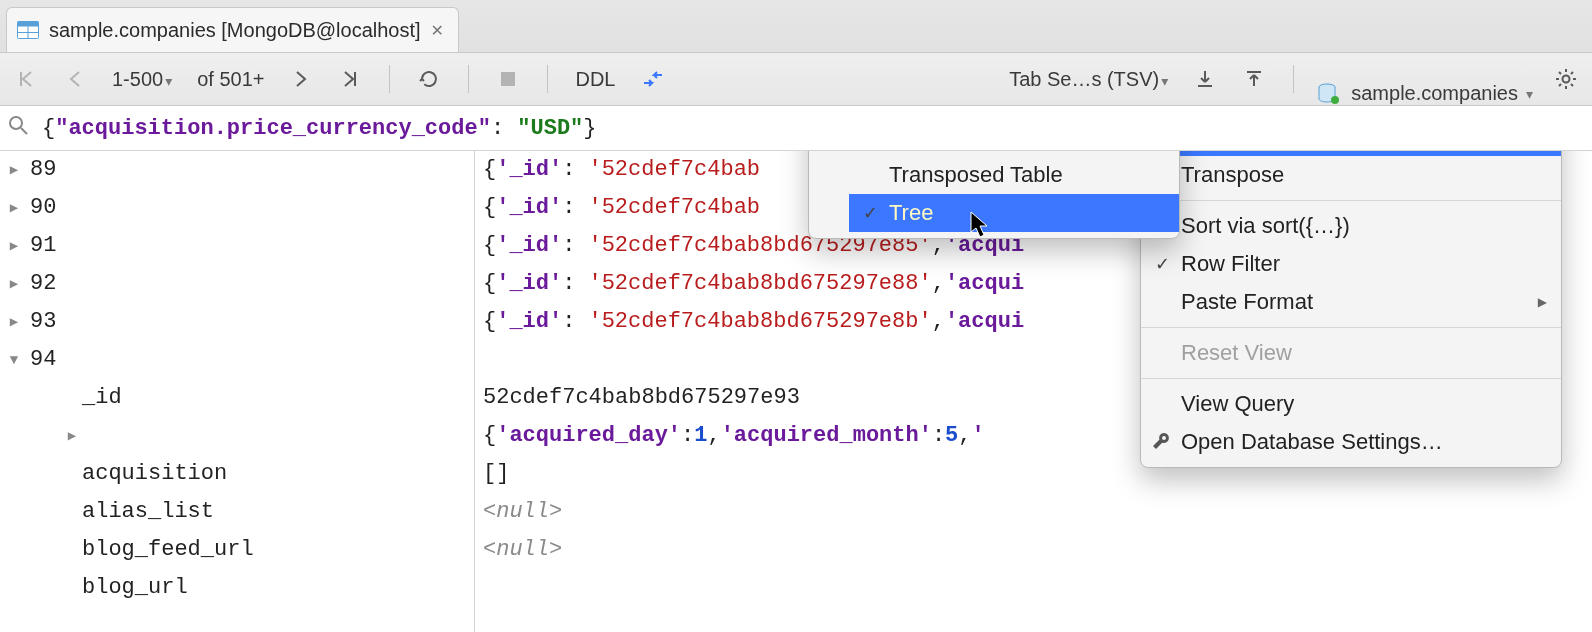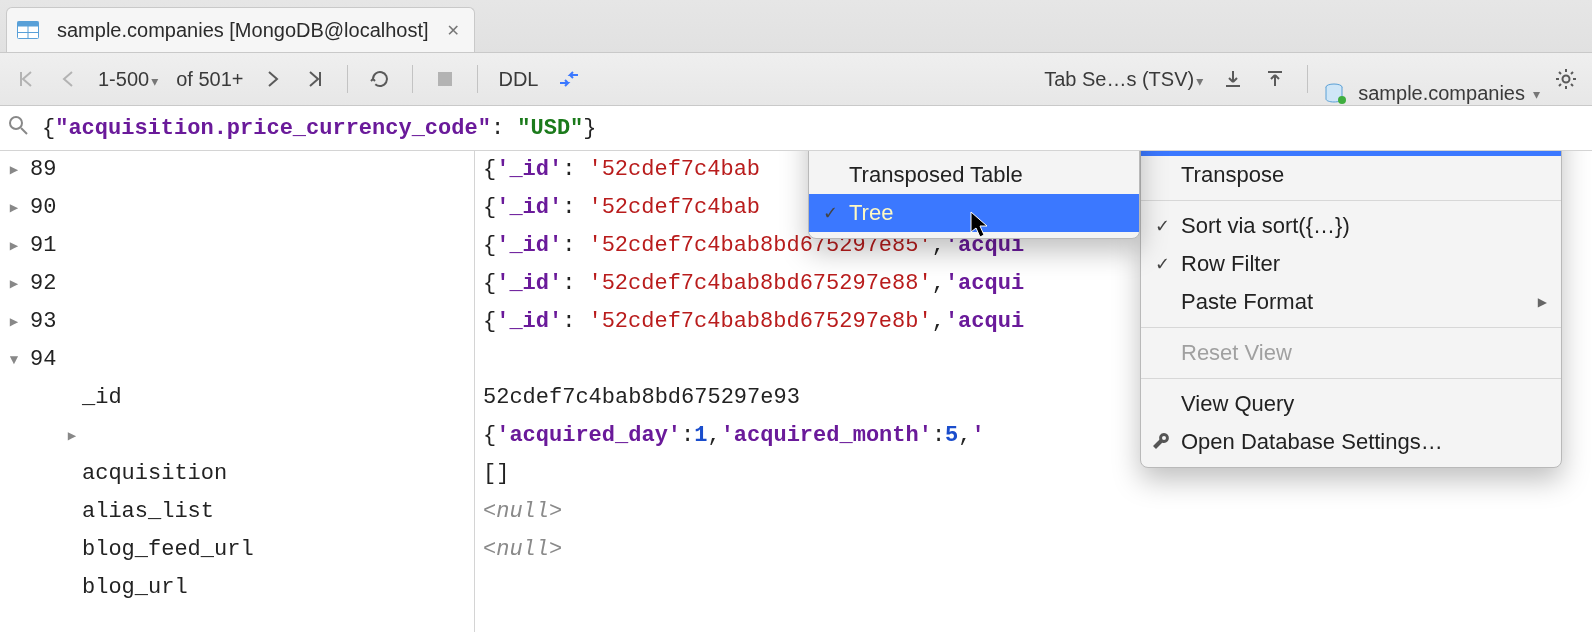--- a/index.html
+++ b/index.html
@@ -25,40 +25,40 @@
     display: flex;
     align-items: center;
     height: 44px;
     padding: 0 14px 0 10px;
     background: #f6f6f6;
     border: 1px solid #c9c9c9;
     border-bottom: none;
     border-top-left-radius: 6px;
     border-top-right-radius: 6px;
     margin-right: 4px;
-    gap: 18px;
+    gap: 10px;
     justify-content: center;
   }
   .tab .title { font-size: 20px; color: #2b2b2b; }
   .tab .closex { color: #777; font-size: 16px; }
   .table-icon {
     width: 22px; height: 18px;
     display: inline-block;
     position: relative;
   }
   .table-icon svg { display:block; }
 
   .toolbar {
     height: 52px;
     display: flex;
     align-items: center;
     background: linear-gradient(#efefef,#e7e7e7);
     border-bottom: 1px solid #c9c9c9;
     padding: 0 10px;
-    gap: 10px;
+    gap: 17px;
     font-size: 20px;
     color: #3a3a3a;
   }
   .tbtn {
     display:flex; align-items:center; justify-content:center;
     min-width: 32px; height:32px;
     color:#5a5a5a;
   }
   .tbtn.disabled { color:#b3b3b3; }
   .vsep { width:1px; height:28px; background:#c3c3c3; margin:0 6px; }
@@ -133,21 +133,21 @@
   }
   .menu .mrow.sel { background:#3b78ff; color:#fef9c3; }
   .menu .mrow.sel.arrow::after { color:#fff; }
   .menu .mrow.disabled { color:#a0a0a0; }
   .menu .msep { height:1px; background:#d7d7d7; margin:6px 0; }
   .menu .chk::before {
     content:"✓"; position:absolute; left:14px; font-size:18px; color:#444;
   }
   .wrench-svg { position:absolute; left:10px; top:8px; }
 
-  .submenu { z-index:5; }
+  .submenu { z-index:5;padding-left:40px; }
   .mainmenu { z-index:4; }
 
   .cursor {
     position:absolute;
     width:22px;height:28px;
     z-index:20;
   }
   .gear-combo { display:flex; align-items:center; gap:6px;margin-top:29px;}
   .tiny-dot { width:8px;height:8px;border-radius:50%; background:#3fae3f; display:inline-block; position:relative; top:6px; left:-6px;}
   .ds-icon { position:relative; display:inline-flex; align-items:center;}

